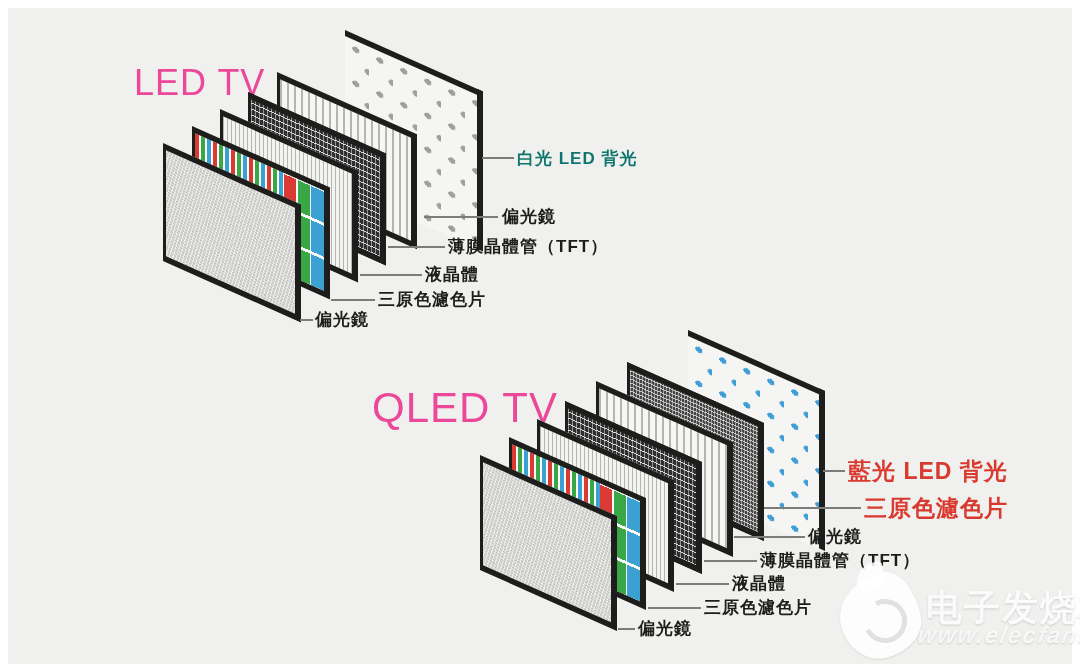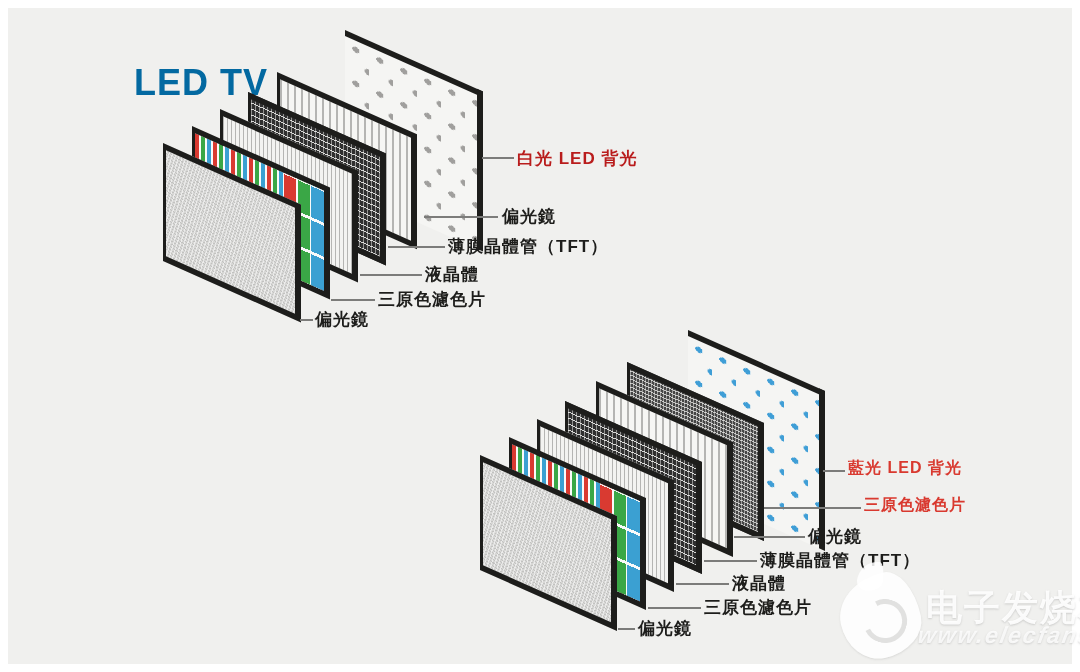--- a/index.html
+++ b/index.html
@@ -1,20 +1,20 @@
 <!DOCTYPE html>
 <html><head>
 <meta charset="utf-8">
 <style>
   html,body{margin:0;padding:0;}
   body{font-family:"Liberation Sans","DejaVu Sans",sans-serif;background:#fff;}
   .page{position:relative;width:1080px;height:672px;background:#fff;overflow:hidden;}
   .canvas{position:absolute;left:8px;top:8px;width:1064px;height:656px;background:#f0f0ee;}
 
-  .title{position:absolute;font-weight:700;color:#0369a1;letter-spacing:1px;white-space:nowrap;}
+  .title{position:absolute;font-weight:400;color:#ec4899;letter-spacing:1px;white-space:nowrap;}
   .title-led{left:134px;top:62px;font-size:36px;}
   .title-qled{left:372px;top:384px;font-size:42px;}
 
   
   .panel{position:absolute;transform:skewY(24deg);transform-origin:top left;box-sizing:border-box;
          border:3px solid #1d1d1b;border-top-width:6px;border-bottom-width:6px;border-right-width:6px;}
   .p-polfront{background-color:#d7d7d5;background-image:
       repeating-linear-gradient(105deg,rgba(255,255,255,.55) 0 1px,rgba(0,0,0,0) 1px 3px),
       repeating-linear-gradient(15deg,rgba(110,110,110,.2) 0 1px,rgba(0,0,0,0) 1px 3px);}
   .p-rgb{background-image:repeating-linear-gradient(90deg,
@@ -39,21 +39,21 @@
       background-size:24px 34px;}
   .chips-blue{background-image:
       radial-gradient(5px 4px at 11px 9px,#3f9ed6 0 70%,rgba(0,0,0,0) 71%),
       radial-gradient(5px 4px at 23px 26px,#3f9ed6 0 70%,rgba(0,0,0,0) 71%);
       background-size:24px 34px;}
 
   
   .leader{position:absolute;height:2px;background:#7c7c7a;}
   .lbl{position:absolute;font-size:17px;font-weight:700;color:#1d1d1b;letter-spacing:1px;
        line-height:1.1;white-space:nowrap;}
-  .lbl-red{font-size:16px;letter-spacing:1px;}
+  .lbl-red{font-size:23px;letter-spacing:1px;}
 
   
   .wm{position:absolute;left:838px;top:568px;width:240px;height:100px;}
   .wm-logo{position:absolute;left:2px;top:6px;width:80px;height:84px;background:rgba(255,255,255,.85);
        border-radius:65% 35% 55% 45% / 50% 60% 40% 50%;transform:rotate(-12deg);
        box-shadow:0 1px 2px rgba(150,150,150,.25);}
   .wm-logo::before{content:"";position:absolute;left:26px;top:-14px;width:26px;height:30px;
        background:rgba(255,255,255,.85);border-radius:80% 20% 60% 40%/70% 60% 40% 30%;transform:rotate(18deg);}
   .wm-logo::after{content:"";position:absolute;left:22px;top:26px;width:34px;height:34px;border-radius:50%;
        border:5px solid rgba(190,190,188,.45);border-left-color:transparent;transform:rotate(30deg);}
@@ -80,27 +80,28 @@
   </div>
   <div class="panel p-polfront" style="left:163px;top:143px;width:138px;height:118px;"></div>
 
   <div class="leader" style="left:482px;top:157px;width:32px;"></div>
   <div class="leader" style="left:424px;top:216px;width:74px;"></div>
   <div class="leader" style="left:388px;top:246px;width:57px;"></div>
   <div class="leader" style="left:360px;top:274px;width:62px;"></div>
   <div class="leader" style="left:331px;top:299px;width:44px;"></div>
   <div class="leader" style="left:300px;top:319px;width:13px;"></div>
 
-  <div class="lbl" style="left: 517px; top: 150px; color: #b91c1c;">白光 LED 背光</div>
+  <div class="lbl" style="left: 517px; top: 150px; color: #0f766e;">白光 LED 背光</div>
   <div class="lbl" style="left: 502px; top: 208px; color: rgb(29, 29, 27);">偏光鏡</div>
   <div class="lbl" style="left: 448px; top: 238px; color: rgb(29, 29, 27);">薄膜晶體管（TFT）</div>
   <div class="lbl" style="left: 425px; top: 266px; color: rgb(29, 29, 27);">液晶體</div>
   <div class="lbl" style="left: 378px; top: 291px; color: rgb(29, 29, 27);">三原色濾色片</div>
   <div class="lbl" style="left: 315px; top: 311px; color: rgb(29, 29, 27);">偏光鏡</div>
 
+  <div class="title title-qled">QLED TV</div>
 
   <div class="panel p-backlight chips-blue" style="left:688px;top:330px;width:137px;height:160px;"></div>
   <div class="panel p-qd" style="left:627px;top:362px;width:137px;height:118px;"></div>
   <div class="panel p-polback" style="left:596px;top:381px;width:137px;height:115px;"></div>
   <div class="panel p-tft" style="left:565px;top:401px;width:137px;height:112px;"></div>
   <div class="panel p-lc" style="left:537px;top:419px;width:137px;height:112px;"></div>
   <div class="panel p-rgb" style="left:509px;top:437px;width:137px;height:112px;">
     <div class="rgb-wide"></div>
   </div>
   <div class="panel p-polfront" style="left:480px;top:455px;width:137px;height:115px;"></div>

